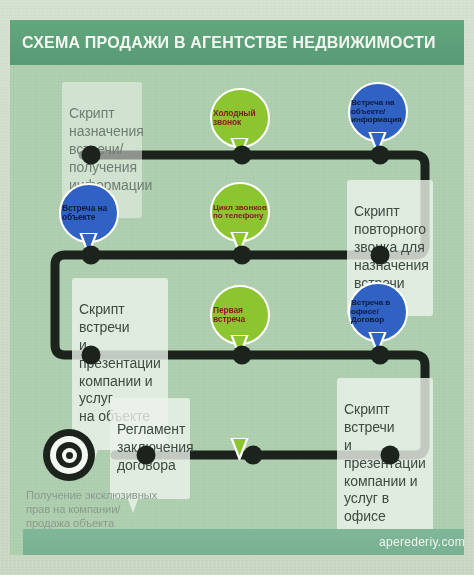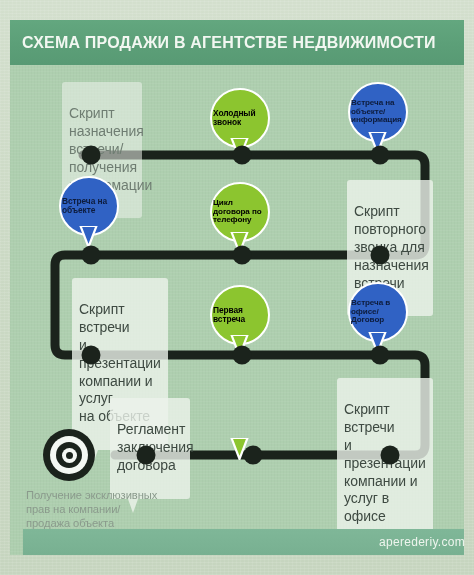--- a/index.html
+++ b/index.html
@@ -73,21 +73,21 @@
     text-align:left;
     line-height:1.04;
     letter-spacing:-.1px;
     padding:2px 1px;
     box-sizing:border-box;
   }
   .pin .tail{
     position:absolute;left:20px;top:50px;
     width:19px;height:22px;
   }
-  .pin.green .bubble{background:#8cc52f;color:#000000;}
+  .pin.green .bubble{background:#8cc52f;color:#7f1d1d;}
   .pin.blue  .bubble{background:#3062c4;color:#0d1c3d;}
   .pin .bubble span{display:block;width:58px;font-size:8.4px;font-weight:bold;}
   .pin.wide .bubble span{font-size:8.1px;}
 
   
   .callout{
     position:absolute;
     background:rgba(236,242,235,.80);
     border-radius:3px;
     padding:5px 7px 6px 7px;
@@ -190,35 +190,35 @@
       </div>
       <svg class="tail" viewBox="0 0 19 22">
         <path d="M1.5 0 L17.5 0 L9.5 21 Z" fill="#3062c4" stroke="#ffffff" stroke-width="2.2"></path>
       </svg>
     </div>
 
     <div class="dot" style="left:81px;top:135px;"></div>
     <div class="dot" style="left:232px;top:135px;"></div>
     <div class="dot" style="left:370px;top:135px;"></div>
 
-    <div class="pin blue" style="left:81px;top:156px;text-decoration:underline;">
+    <div class="pin blue" style="left:81px;top:163px;text-decoration:underline;">
       <div class="bubble">
         <span>Встреча
 на
 объекте</span>
       </div>
       <svg class="tail" viewBox="0 0 19 22">
         <path d="M1.5 0 L17.5 0 L9.5 21 Z" fill="#3062c4" stroke="#ffffff" stroke-width="2.2"></path>
       </svg>
     </div>
 
     <div class="pin green wide" style="left:232px;top:162px;">
       <div class="bubble">
         <span>Цикл
-договора по
+звонков по
 телефону</span>
       </div>
       <svg class="tail" viewBox="0 0 19 22">
         <path d="M1.5 0 L17.5 0 L9.5 21 Z" fill="#8cc52f" stroke="#ffffff" stroke-width="2.2"></path>
       </svg>
     </div>
 
     <div class="callout" style="left:337px;top:160px;width:72px;">
       <span>Скрипт
 повторного

